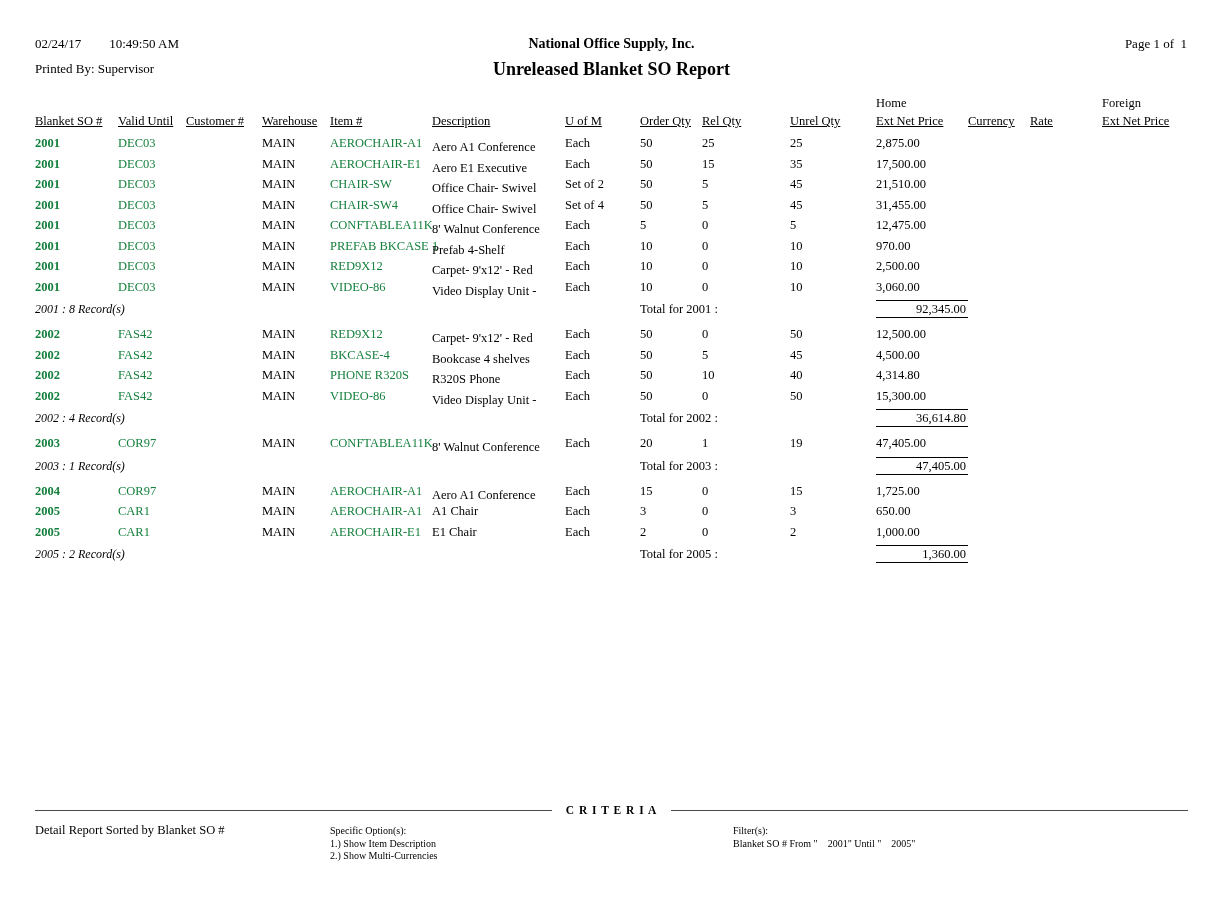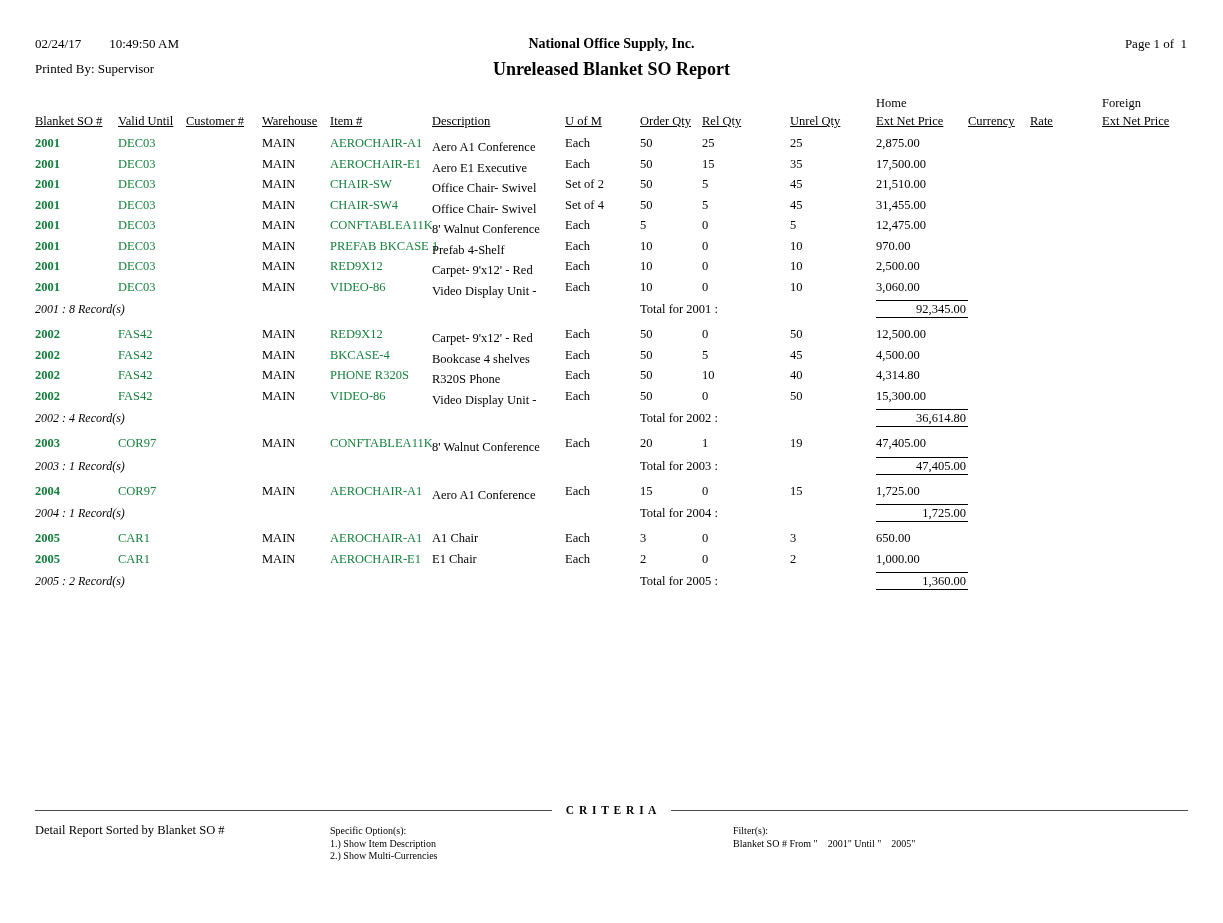--- a/index.html
+++ b/index.html
@@ -355,28 +355,20 @@
           <td class="desc-cell"><span class="desc lowered">Aero A1 Conference</span></td>
           <td class="uom-cell">Each</td>
           <td class="num pr14">15</td>
           <td class="num pr4">0</td>
           <td class="num pr4">15</td>
           <td class="num pr1">1,725.00</td>
           <td class="pl3"></td>
           <td class="num pr2"></td>
           <td class="num pr2"></td>
         </tr>
-        <tr class="group-footer">
-          <td class="rec-count" colspan="7">2004 : 1 Record(s)</td>
-          <td class="total-label" colspan="3">Total for 2004 :</td>
-          <td class="total-cell">
-            <div class="total-box">1,725.00</div>
-          </td>
-          <td colspan="3"></td>
-        </tr>
         <tr class="item-row">
           <td class="so-cell"><span class="blue bold">2005</span></td>
           <td class="cust-cell"><span class="blue">CAR1</span></td>
           <td></td>
           <td>MAIN</td>
           <td class="item-cell"><span class="blue">AEROCHAIR-A1</span></td>
           <td class="desc-cell"><span class="desc">A1 Chair</span></td>
           <td class="uom-cell">Each</td>
           <td class="num pr14">3</td>
           <td class="num pr4">0</td>

